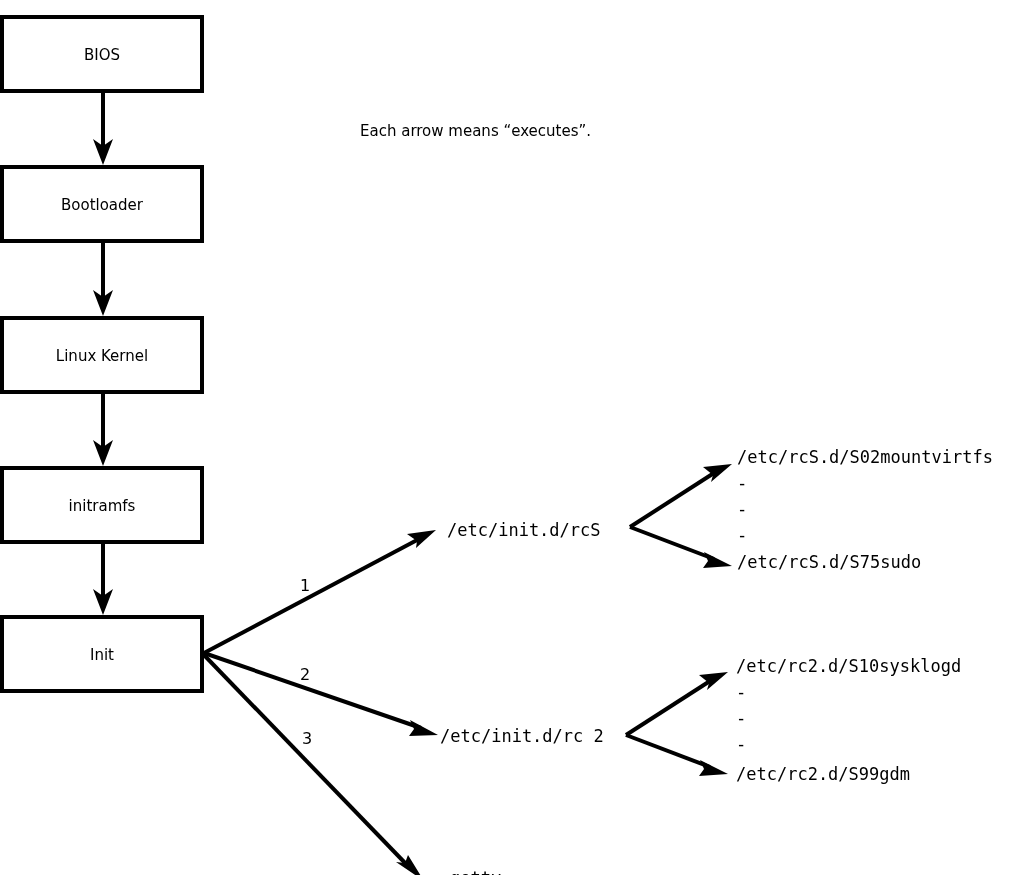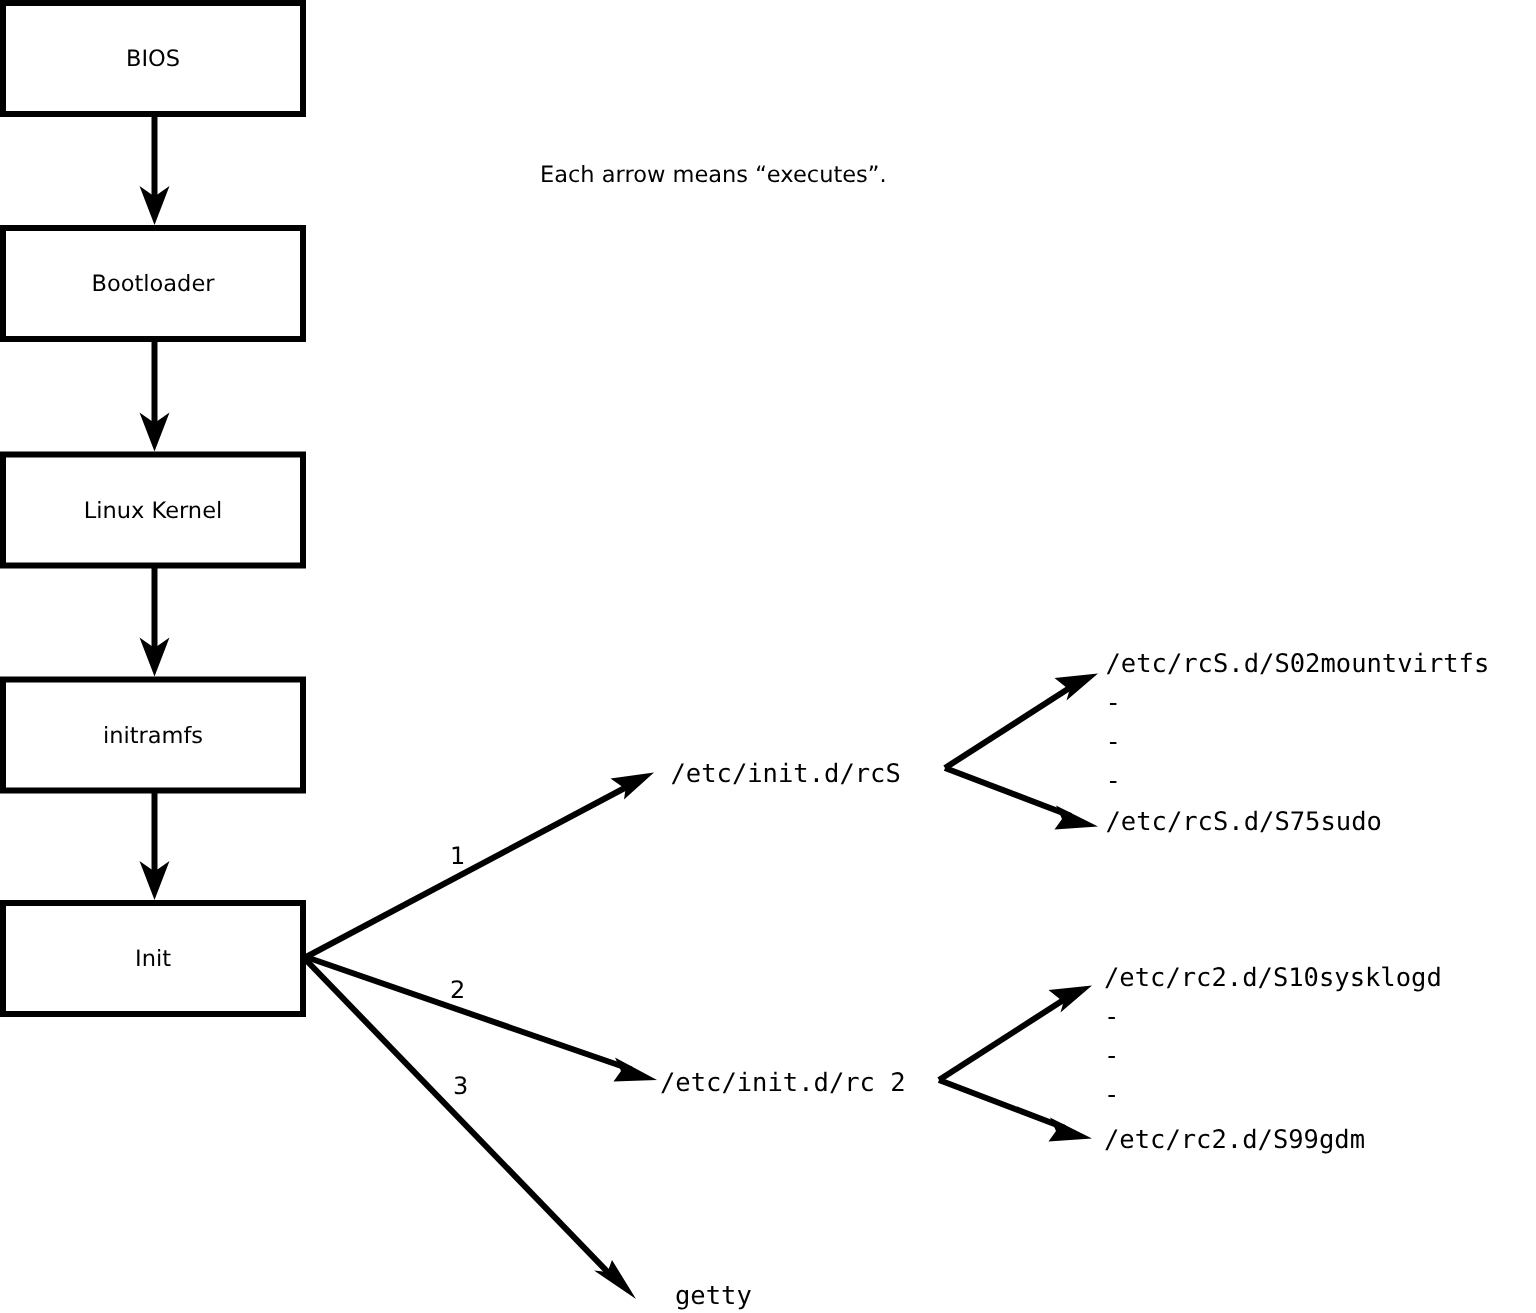--- a/index.html
+++ b/index.html
@@ -9,21 +9,21 @@
   }
   body {
     width: 1024px;
     height: 875px;
     position: relative;
     overflow: hidden;
     font-family: "DejaVu Sans", sans-serif;
   }
   #diagram-root {
     position: absolute;
-    top: 0; left: 0;
+    top: 15px; left: 0;
     width: 1024px;
     height: 704px;
   }
   svg.diagram-svg {
     position: absolute;
     top: 0; left: 0;
     width: 1024px;
     height: 875px;
     display: block;
   }

